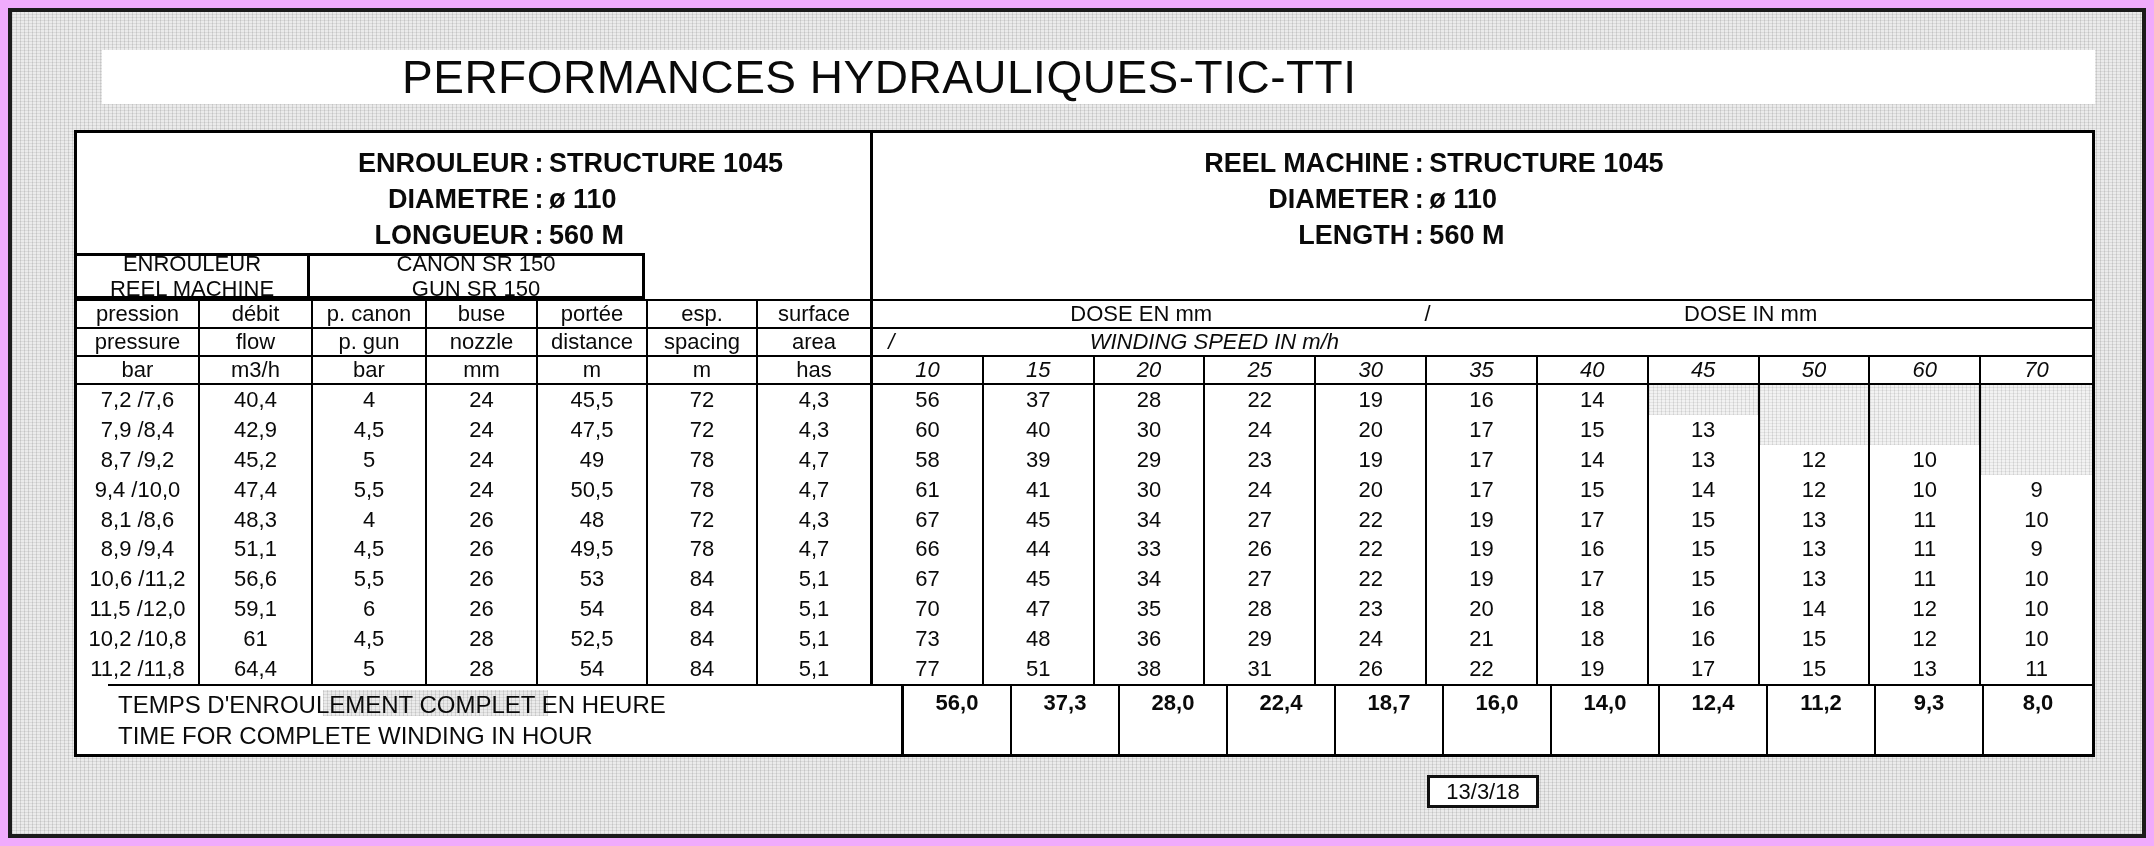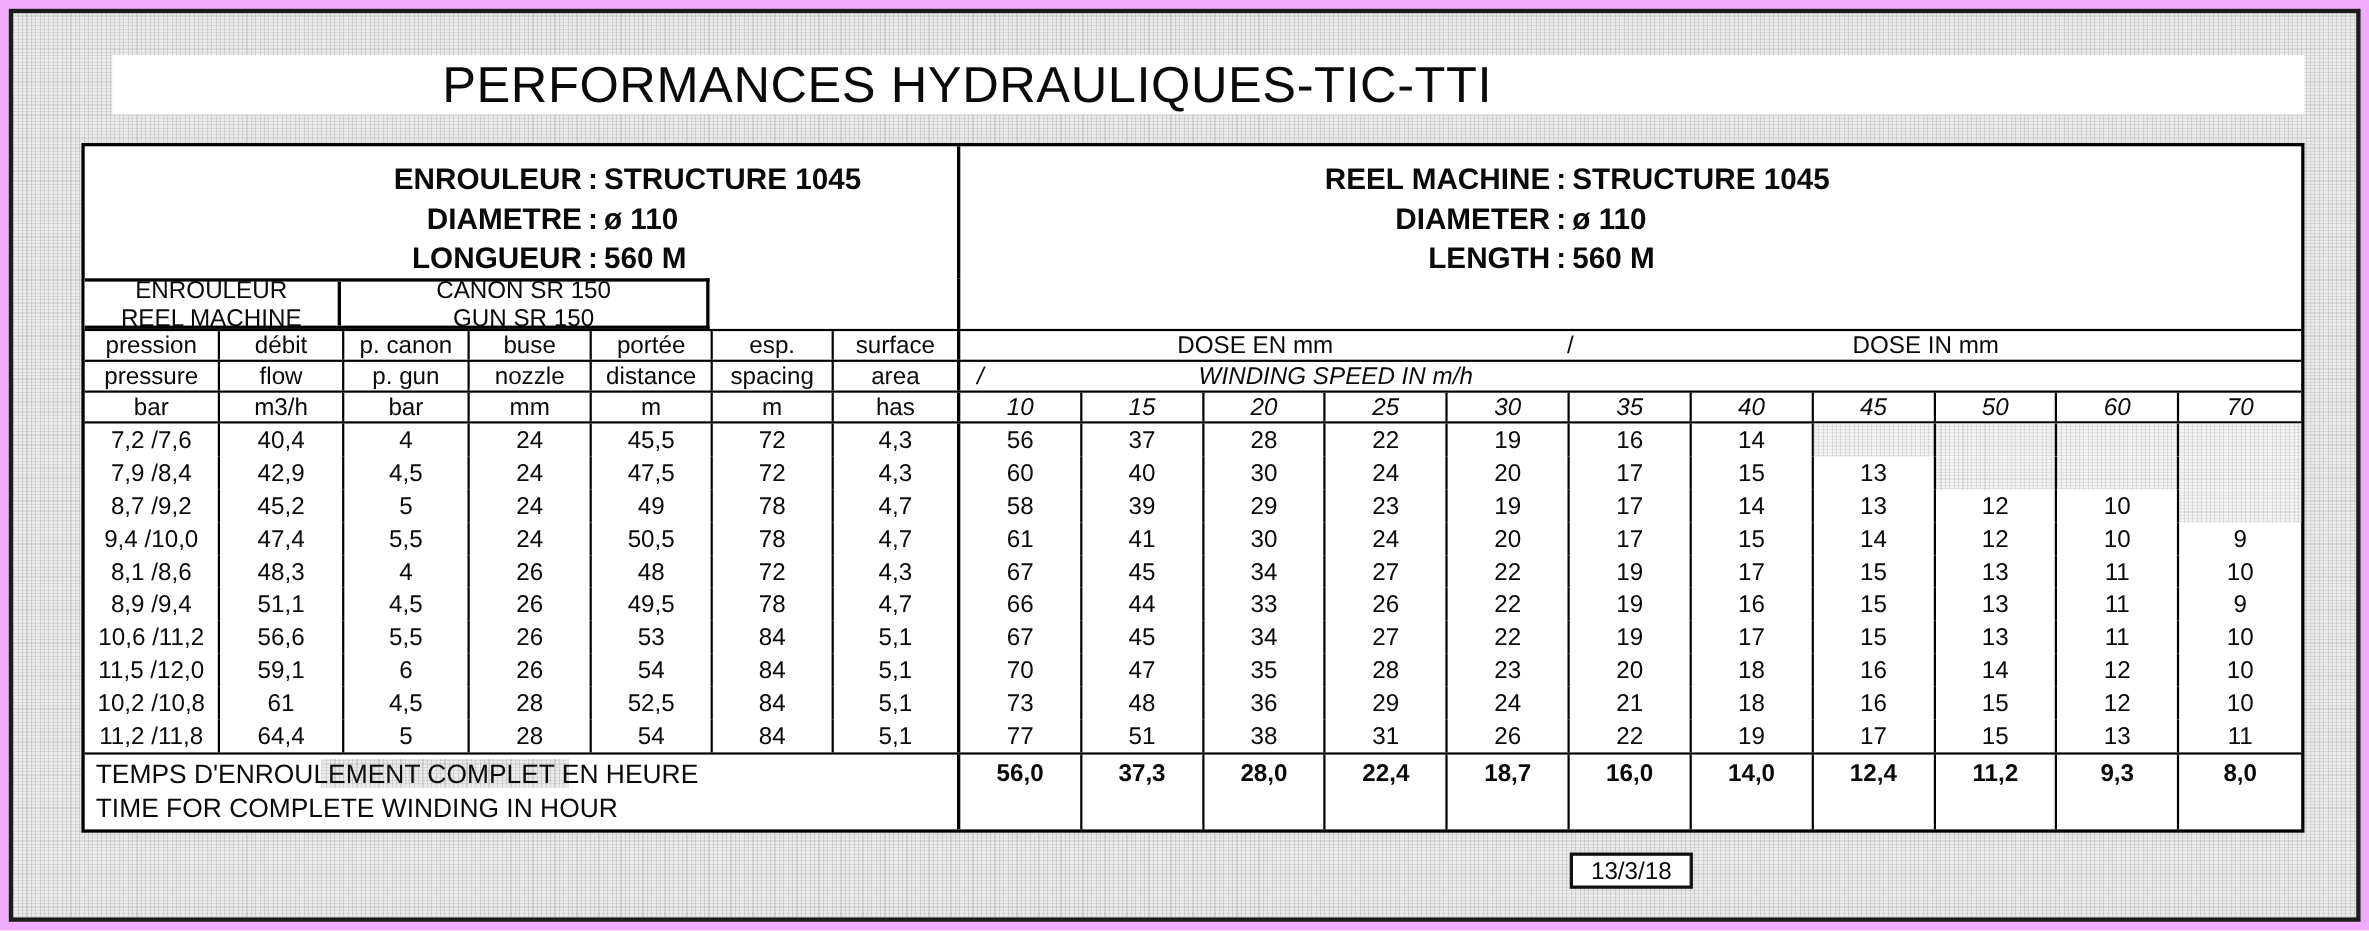--- a/index.html
+++ b/index.html
@@ -58,21 +58,21 @@
   .doserow{display:flex;width:100%;height:100%;font-size:22px;}
   .doserow .seg-l{width:44%;text-align:center;}
   .doserow .seg-s{width:3%;text-align:center;}
   .doserow .seg-r{width:50%;text-align:center;}
   .italic{font-style:italic;}
   .speeds .cell{font-style:italic;}
 
   .databand{height:364px;}
   .databand .grid7,.databand .grid11{grid-template-rows:repeat(10,1fr);}
 
-  .bandF{height:73px;border-top:2px solid #000;}
+  .bandF{height:73px;border-top:2px solid #000;margin-left:31px;}
   .bandF .lpart{padding:3px 10px;font-size:24px;line-height:31px;}
   .bandF .lpart .fline{position:relative;z-index:1;white-space:nowrap;}
   .artifact{position:absolute;left:215px;top:4px;width:225px;height:26px;z-index:0;}
   .bandF .grid11 .cell{align-items:flex-start;padding-top:4px;font-weight:bold;}
 
   .datebox{position:absolute;left:1415px;top:763px;width:112px;height:33px;background:#ffffff;
            border:3px solid #111;box-sizing:border-box;display:flex;align-items:center;justify-content:center;
            font-size:22px;}
 </style>
 </head>

